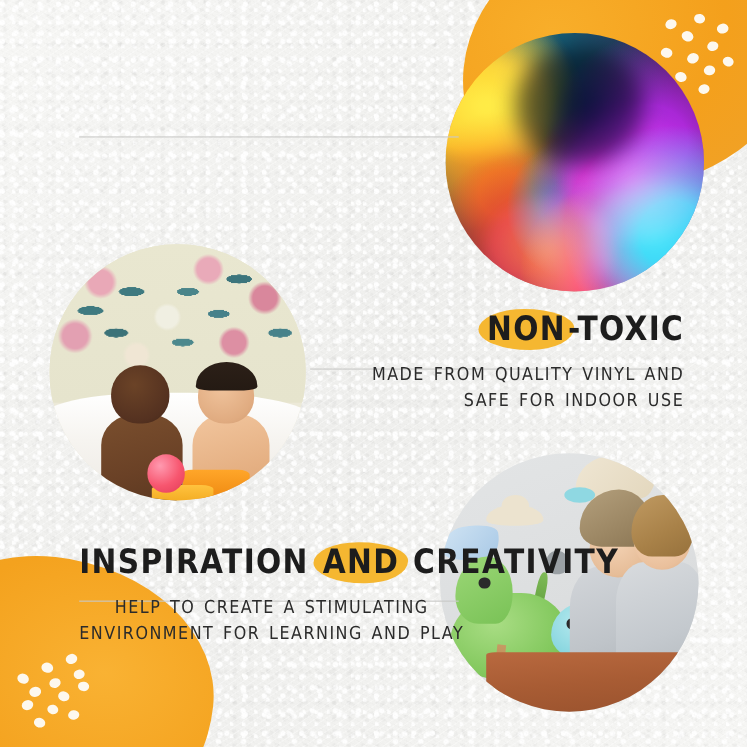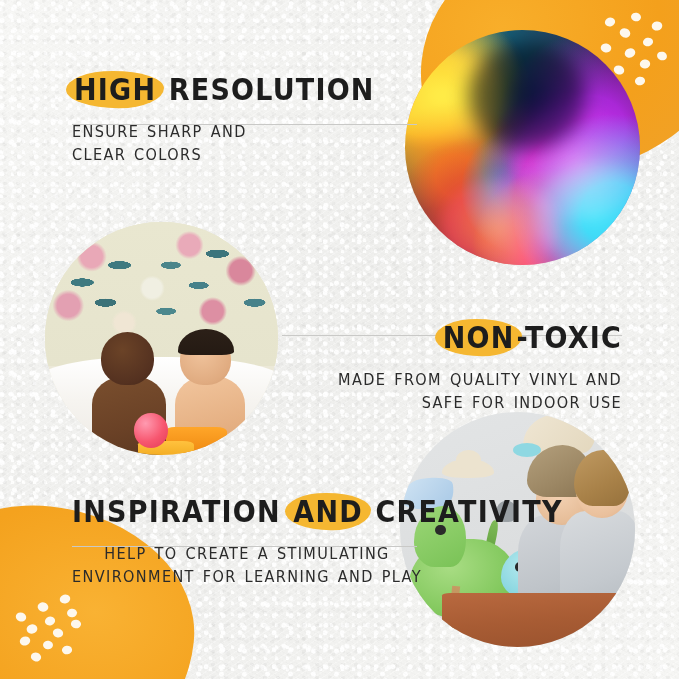--- a/index.html
+++ b/index.html
@@ -312,21 +312,21 @@
     background: #c9c9c7;
     z-index: 4;
   }
   #connector-high-resolution { left: 72px;  top: 124px; width: 345px; }
   #connector-non-toxic       { left: 282px; top: 335px; width: 340px; }
   #connector-inspiration     { left: 72px;  top: 546px; width: 345px; }
 
   
   .text-block { position: absolute; z-index: 5; }
   #block-high-resolution { left: 72px; top: 78px;  width: 350px; text-align: left; }
-  #block-non-toxic       { left: 262px; top: 288px; width: 360px; text-align: right; margin-top: 38px; }
+  #block-non-toxic       { left: 262px; top: 288px; width: 360px; text-align: right; }
   #block-inspiration     { left: 72px; top: 500px; width: 350px; text-align: center; }
 
   .headline {
     font-family: "DejaVu Sans", sans-serif;
     font-size: 27px;
     font-weight: 700;
     letter-spacing: 1.2px;
     color: #1d1d1d;
     line-height: 1.05;
     white-space: nowrap;
@@ -454,25 +454,20 @@
     <div class="decal kid-back-body"></div>
     <div class="decal kid-back-head"></div>
     <div class="decal kid-back-hat"></div>
     <div class="decal kid-front-body"></div>
     <div class="decal kid-front-head"></div>
     <div class="decal kid-front-hair"></div>
     <div class="decal wood-leg"></div>
     <div class="decal wood-table"></div>
   </div>
 
-  <div class="text-block" id="block-high-resolution">
-    <div class="headline"><span class="hl-mark">HIGH</span> <span class="hl-plain">RESOLUTION</span></div>
-    <div class="subline">ENSURE SHARP AND
-CLEAR COLORS</div>
-  </div>
 
   <div class="text-block" id="block-non-toxic">
     <div class="headline"><span class="hl-mark">NON</span><span class="hl-plain">-TOXIC</span></div>
     <div class="subline">MADE FROM QUALITY VINYL AND
 SAFE FOR INDOOR USE</div>
   </div>
 
   <div class="text-block" id="block-inspiration">
     <div class="headline"><span class="hl-plain">INSPIRATION</span> <span class="hl-mark">AND</span> <span class="hl-plain">CREATIVITY</span></div>
     <div class="subline">HELP TO CREATE A STIMULATING

